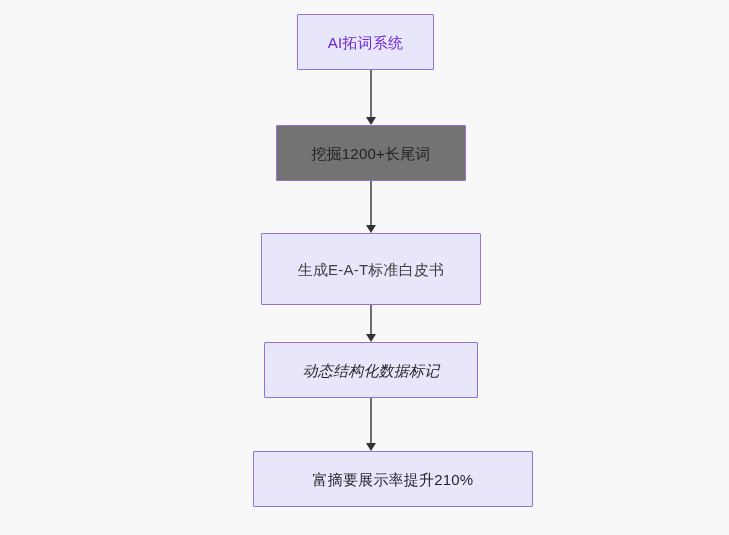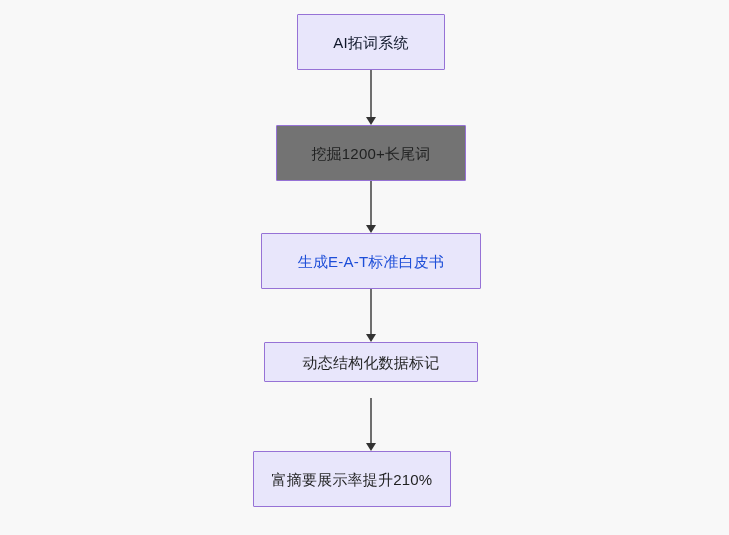--- a/index.html
+++ b/index.html
@@ -72,29 +72,29 @@
   </div>
   <div class="edge" style="left: 371px; top: 289px;">
     <div class="edge-line" style="height: 45px; background: rgb(110, 110, 110);"></div>
     <div class="edge-head" style="top: 45px;"></div>
   </div>
   <div class="edge" style="left: 371px; top: 398px;">
     <div class="edge-line" style="height: 45px; background: rgb(110, 110, 110);"></div>
     <div class="edge-head" style="top: 45px;"></div>
   </div>
 
-  <div class="node" style="left: 297px; top: 14px; width: 148px; height: 56px; background: rgb(232, 230, 251); border-color: rgb(150, 114, 214); color: #0f172a; align-items: center;">
+  <div class="node" style="left: 297px; top: 14px; width: 137px; height: 56px; background: rgb(232, 230, 251); border-color: rgb(150, 114, 214); color: #6d28d9; align-items: center;">
     <span>AI拓词系统</span>
   </div>
   <div class="node" style="left: 276px; top: 125px; width: 190px; height: 56px; background: #737373; border-color: rgb(150, 114, 214); color: rgb(31, 32, 32);">
     <span>挖掘1200+长尾词</span>
   </div>
-  <div class="node" style="left: 261px; top: 233px; width: 220px; height: 56px; background: rgb(232, 230, 251); border-color: rgb(150, 114, 214); color: #1d4ed8;">
+  <div class="node" style="left: 261px; top: 233px; width: 220px; height: 72px; background: rgb(232, 230, 251); border-color: rgb(150, 114, 214); color: #404040;">
     <span>生成E-A-T标准白皮书</span>
   </div>
-  <div class="node" style="left: 264px; top: 342px; width: 214px; height: 40px; background: rgb(232, 230, 251); border-color: rgb(150, 114, 214); color: rgb(31, 32, 32);">
+  <div class="node" style="left: 264px; top: 342px; width: 214px; height: 56px; background: rgb(232, 230, 251); border-color: rgb(150, 114, 214); color: rgb(31, 32, 32); font-style: italic;">
     <span>动态结构化数据标记</span>
   </div>
-  <div class="node" style="left: 253px; top: 451px; width: 198px; height: 56px; background: rgb(232, 230, 251); border-color: rgb(150, 114, 214); color: rgb(31, 32, 32);">
+  <div class="node" style="left: 253px; top: 451px; width: 280px; height: 56px; background: rgb(232, 230, 251); border-color: rgb(150, 114, 214); color: rgb(31, 32, 32);">
     <span>富摘要展示率提升210%</span>
   </div>
 
 </div>
 
 </body></html>

